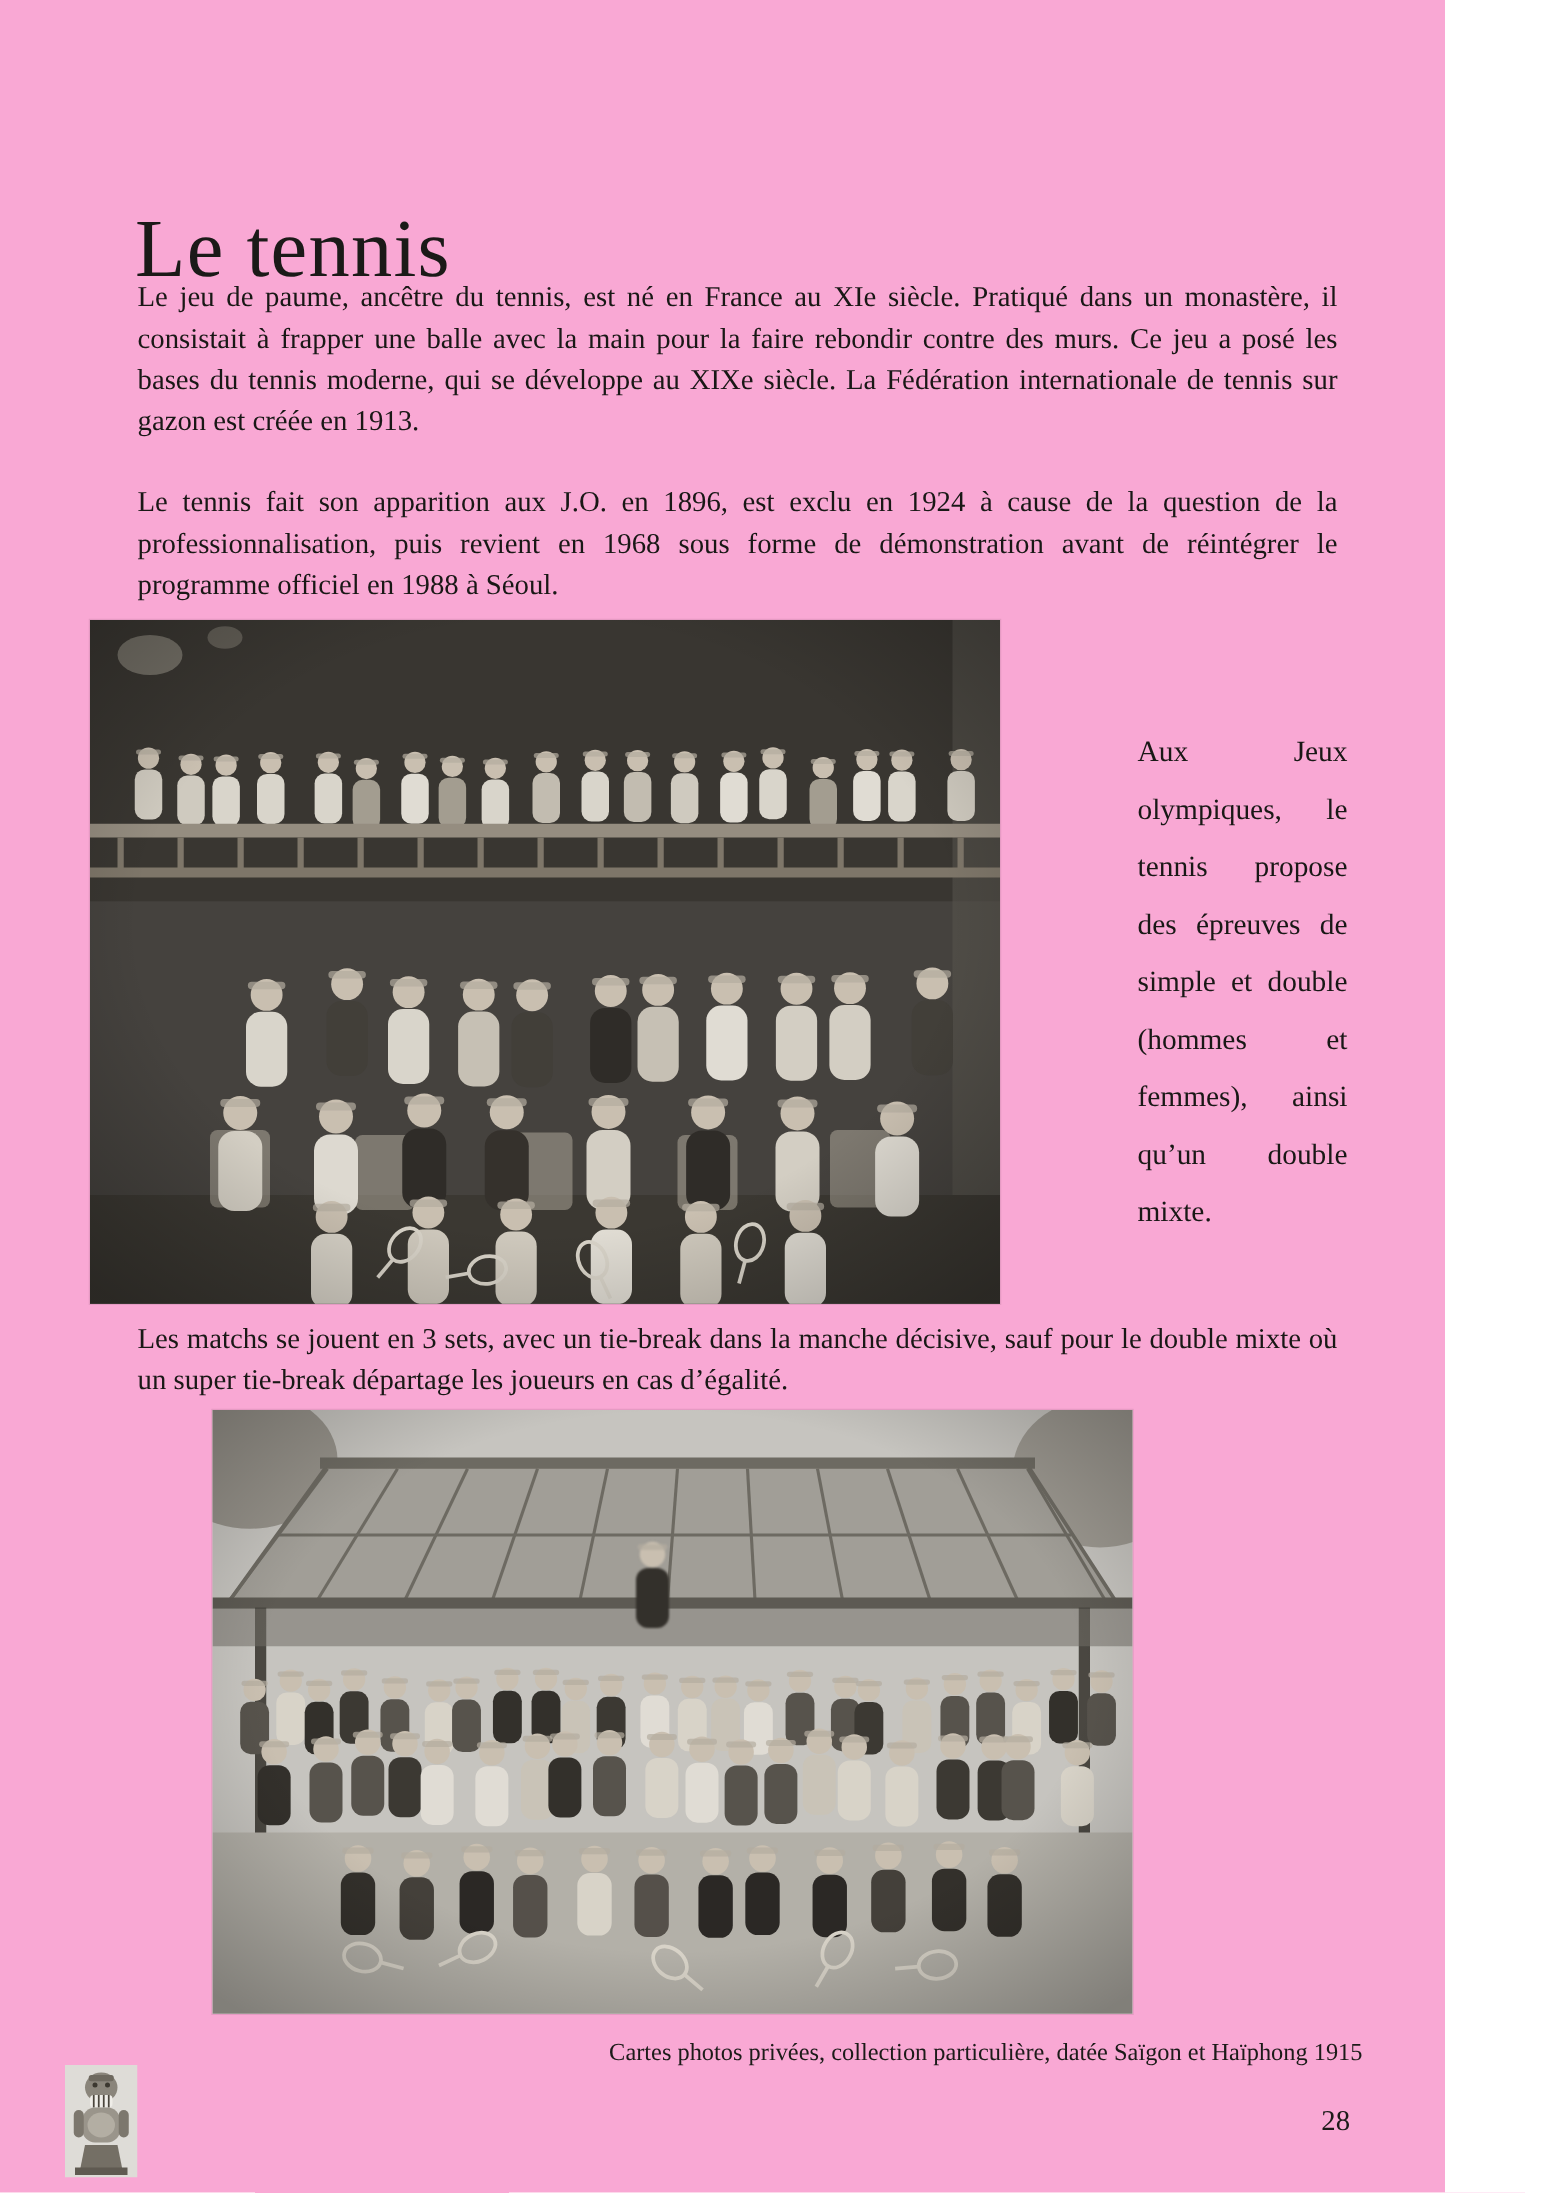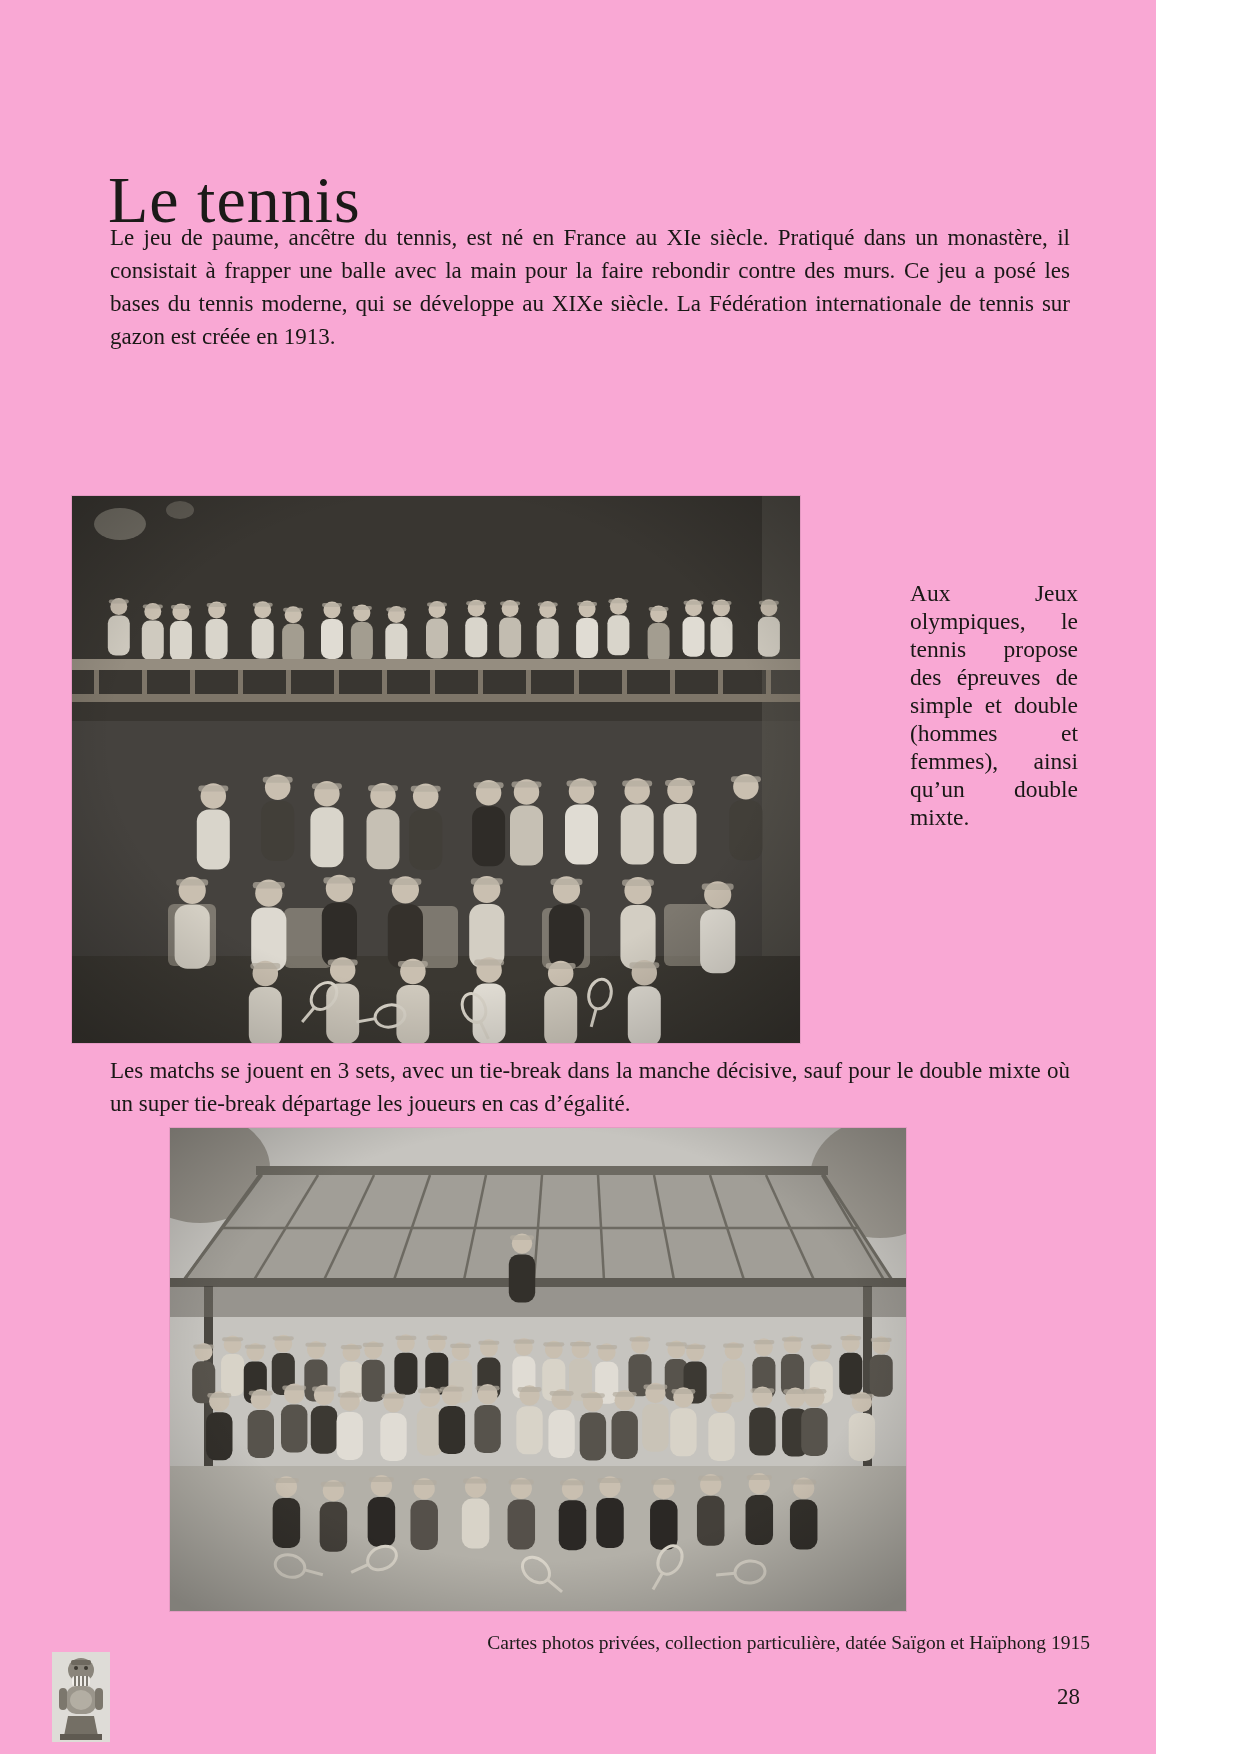--- a/index.html
+++ b/index.html
@@ -21,21 +21,21 @@
     font-size:23px;line-height:33px;
     text-align:justify;margin:0;
     color:#191816;
     hyphens:manual;
   }
   .p1{top:221px;}
   .p2{top:385px;}
   .p3{top:1054px;}
   .side-text{
     position:absolute;left:910px;top:579px;width:168px;
-    font-size:23.5px;line-height:28px;text-align:justify;
+    font-size:23.5px;line-height:46px;text-align:justify;
     color:#191816;
   }
   .photo{
     position:absolute;background:#45423e;
     box-shadow:0 0 0 1px rgba(0,0,0,0.08);
   }
   .photo svg{display:block;width:100%;height:100%;}
   .photo .soft{filter:blur(0.6px);}
   .photo1{left:72px;top:496px;width:728px;height:547px;}
   .photo2{left:170px;top:1128px;width:736px;height:483px;background:#c6c4bf;}
@@ -74,20 +74,21 @@
     </radialGradient>
   </defs>
 </svg>
 
 <div class="page">
 
   <h1 class="title">Le tennis</h1>
 
   <p class="body-text p1">Le jeu de paume, ancêtre du tennis, est né en France au XIe siècle. Pratiqué dans un monastère, il consistait à frapper une balle avec la main pour la faire rebondir contre des murs. Ce jeu a posé les bases du tennis moderne, qui se développe au XIXe siècle. La Fédération internationale de tennis sur gazon est créée en 1913.</p>
 
+  <p class="body-text p2">Le tennis fait son apparition aux J.O. en 1896, est exclu en 1924 à cause de la ques­tion de la professionnalisation, puis revient en 1968 sous forme de démonstration avant de réintégrer le programme officiel en 1988 à Séoul.</p>
 
   <div class="photo photo1">
     <svg viewBox="0 0 728 547" preserveAspectRatio="none">
       <rect width="728" height="547" fill="#45423e"></rect>
       <rect width="728" height="225" fill="#393631"></rect>
       <ellipse cx="48" cy="28" rx="26" ry="16" fill="#b6b1a5" opacity="0.45"></ellipse>
       <ellipse cx="108" cy="14" rx="14" ry="9" fill="#a9a498" opacity="0.35"></ellipse>
       <rect x="690" y="0" width="38" height="547" fill="#56534d" opacity="0.6"></rect>
       <g class="soft" id="p1-upper">
           <use href="#pers" transform="translate(46.8,112.5) scale(1)" fill="#cfcabf"></use>

